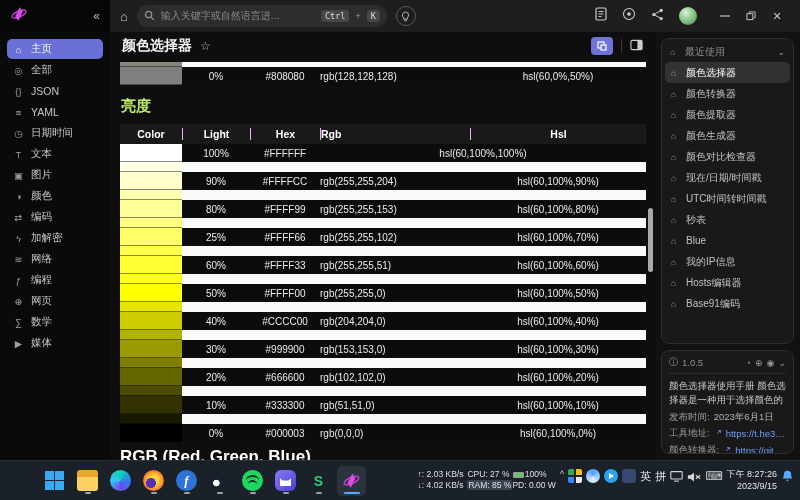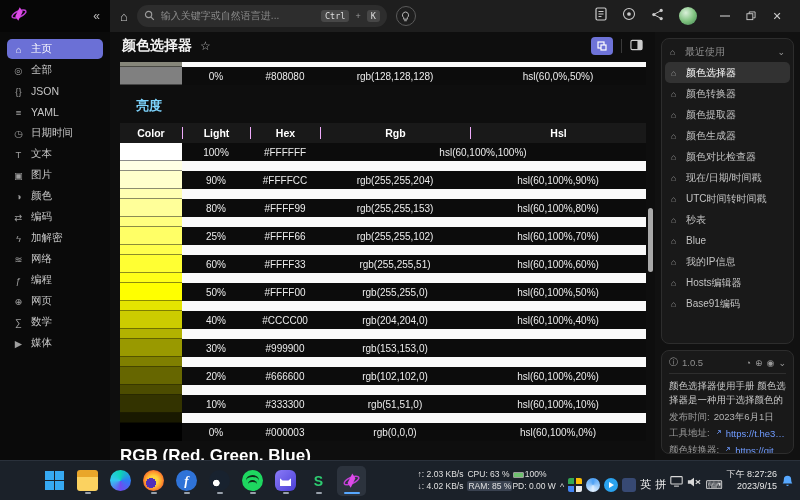--- a/index.html
+++ b/index.html
@@ -40,27 +40,27 @@
   .vdiv{width:1px;height:14px;background:#3a3a3a}
   .content{flex:1;overflow:hidden;padding:2px 0 0 10px;position:relative}
 
   .tbl{width:526px}
   .trow{display:flex;align-items:center}
   .trow.dark{background:#0c0c0c;color:#ececec;height:18px;font-size:10px}
   .trow.lightrow{background:#fafafa;height:10px}
   .swatch{width:62px;align-self:stretch;border-bottom:1px solid rgba(0,0,0,.45);flex:0 0 62px}
   .c-light{width:68px;text-align:center}
   .c-hex{width:70px;text-align:center}
-  .c-rgb{width:150px;text-align:center}
+  .c-rgb{width:150px;}
   .c-hsl{flex:1;text-align:center}
   .thead{display:flex;height:20px;background:#191919;color:#fff;font-weight:bold;font-size:10.5px;align-items:center;width:526px}
   .thead span{display:block;height:12px;line-height:12px}
   .thead .hsep{border-left:1px solid #f0abfc}
   .th-color{width:62px;text-align:center}
-  .sec-heading{font-size:13px;font-weight:bold;color:#7dd3fc;margin:12px 16px 8px}
+  .sec-heading{font-size:15px;font-weight:bold;color:#bef264;margin:12px 1px 8px}
   .next-heading{font-size:17px;font-weight:bold;color:#fff;margin-top:5px;white-space:nowrap}
   .scroll-thumb{position:absolute;right:2px;top:148px;width:5px;height:64px;background:#a9a9a9;border-radius:3px}
 
   
   .rightbar{width:145px;background:#111;padding:6px 6px 6px;display:flex;flex-direction:column;gap:6px;flex:0 0 145px}
   .panel{background:#191919;border:1px solid #2d2d2d;border-radius:8px}
   .p-recent{height:306px;padding:3px 3px;overflow:hidden}
   .p-head{display:flex;align-items:center;gap:5px;color:#8f8f8f;font-size:10px;height:20px;padding:0 5px}
   .p-head .chev{margin-left:auto;font-size:9px;color:#9a9a9a}
   .r-item{height:21px;display:flex;align-items:center;gap:5px;padding:0 6px;font-size:10px;color:#c2c2c2;border-radius:5px;white-space:nowrap;overflow:hidden}
@@ -92,21 +92,21 @@
   .ic-edge{background:conic-gradient(#0dd3b6,#2f7cf6,#6d4df0,#35c5f2,#0dd3b6)}
   .ic-firefox{background:radial-gradient(circle at 38% 62%,#5330b8 0 27%,rgba(0,0,0,0) 28%),radial-gradient(circle at 50% 50%,#ffd43d 0 30%,#ff9d2e 55%,#f1542d 80%)}
   .ic-fapp{background:#2f73d8;color:#fff;font-size:13px;font-style:italic;font-weight:bold;font-family:"Liberation Serif",serif}
   .ic-steam{background:radial-gradient(circle at 35% 62%,#fff 0 3px,rgba(0,0,0,0) 3.6px),#18222f}
   .ic-spotify{background:#1ed760}
   .ic-spotify::before{content:"";position:absolute;left:4px;top:5px;width:13px;height:9px;border-top:2px solid #0e2a18;border-radius:50%}
   .ic-spotify::after{content:"";position:absolute;left:6px;top:10px;width:9px;height:6px;border-top:2px solid #0e2a18;border-radius:50%}
   .ic-cat{border-radius:6px;background:linear-gradient(135deg,#8a7bf7,#4b3fd6)}
   .ic-cat::after{content:"";position:absolute;left:22%;right:22%;top:32%;bottom:24%;background:#fff;clip-path:polygon(0 100%,0 15%,25% 42%,75% 42%,100% 15%,100% 100%)}
   .ic-sapp{background:transparent;color:#2ecc71;font-weight:bold;font-size:14px}
-  .tb-right{margin-left:auto;display:flex;align-items:flex-end;gap:4px;color:#e6e6e6}
+  .tb-right{margin-left:auto;display:flex;align-items:flex-start;gap:4px;color:#e6e6e6}
   .stats{font-size:8.5px;line-height:1.35;color:#e0e0e0;white-space:nowrap}
   .ram-hl{background:#3a4250;border-radius:2px;padding:0 1px}
   .batt{display:inline-block;width:11px;height:6px;background:#6fc06f;border:1px solid #9a9a9a;border-radius:1px;vertical-align:middle;margin:0 1px}
   .tray-chev{color:#d5d5d5;font-size:9px}
   .t-ic{width:14px;height:14px;border-radius:50%;position:relative}
   .t-grid{border-radius:2px;background:
     linear-gradient(#34a853,#34a853) 0 0/6px 6px no-repeat,
     linear-gradient(#fbbc05,#fbbc05) 100% 0/6px 6px no-repeat,
     linear-gradient(#4285f4,#4285f4) 0 100%/6px 6px no-repeat,
     linear-gradient(#e8eaed,#e8eaed) 100% 100%/6px 6px no-repeat}
@@ -364,20 +364,21 @@
                 <span class="c-hsl">hsl(60,100%,40%)</span>
               </div>
               <div class="trow lightrow">
                 <div class="swatch" style="background: rgb(178, 178, 0);"></div>
               </div>
               <div class="trow dark">
                 <div class="swatch" style="background: rgb(153, 153, 0);"></div>
                 <span class="c-light">30%</span>
                 <span class="c-hex">#999900</span>
                 <span class="c-rgb">rgb(153,153,0)</span>
+                <span class="c-hsl">hsl(60,100%,30%)</span>
               </div>
               <div class="trow lightrow">
                 <div class="swatch" style="background: rgb(127, 127, 0);"></div>
               </div>
               <div class="trow dark">
                 <div class="swatch" style="background: rgb(102, 102, 0);"></div>
                 <span class="c-light">20%</span>
                 <span class="c-hex">#666600</span>
                 <span class="c-rgb">rgb(102,102,0)</span>
                 <span class="c-hsl">hsl(60,100%,20%)</span>
@@ -540,21 +541,21 @@
             </svg>
           </div>
         </div>
       </div>
     <div class="tb-right">
       <div class="stats">
         <div>↑: 2.03 KB/s</div>
         <div>↓: 4.02 KB/s</div>
       </div>
       <div class="stats">
-        <div><span>CPU: 63 %</span> <span class="batt"></span><span>100%</span></div>
+        <div><span>CPU: 27 %</span> <span class="batt"></span><span>100%</span></div>
         <div><span class="ram-hl">RAM: 85 %</span><span>PD: 0.00 W</span></div>
       </div>
       <span class="tray-chev">^</span>
       <span class="t-ic t-grid"></span>
       <span class="t-ic t-swirl"></span>
       <span class="t-ic t-tri"></span>
       <span class="t-ic t-faint"></span>
       <span class="ime">英</span>
       <span class="ime">拼</span>
       <span><svg width="13" height="13" viewBox="0 0 16 14">

